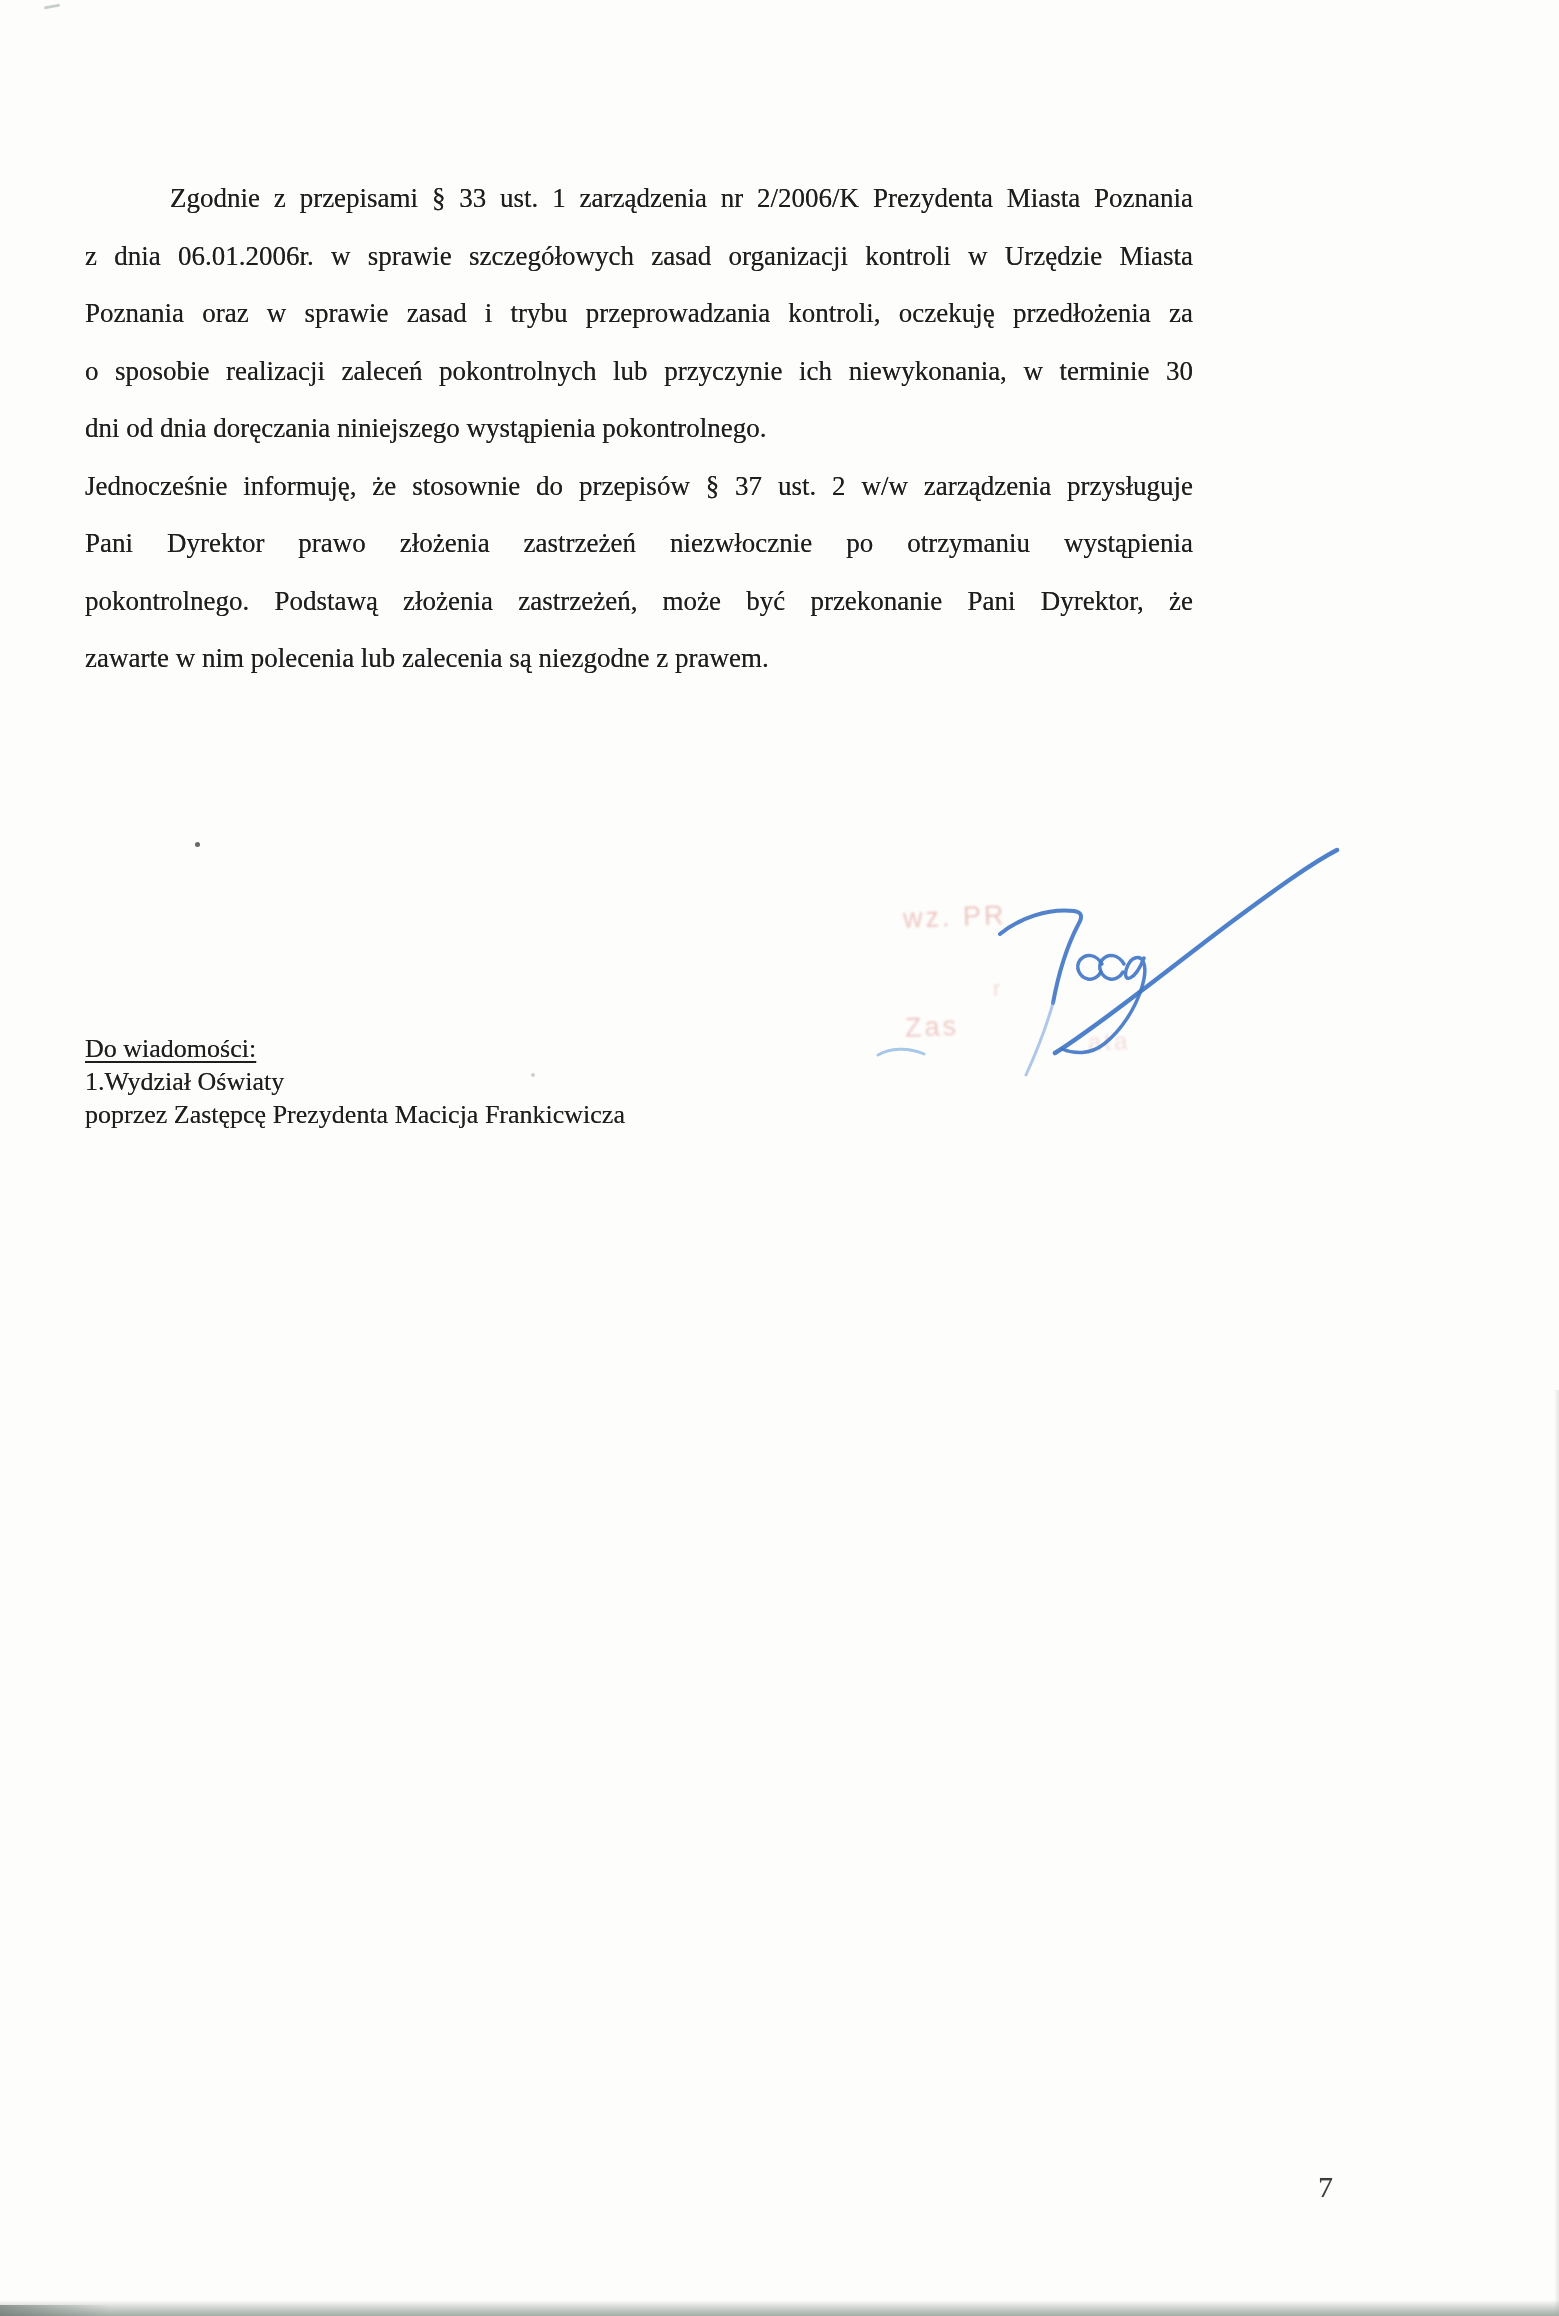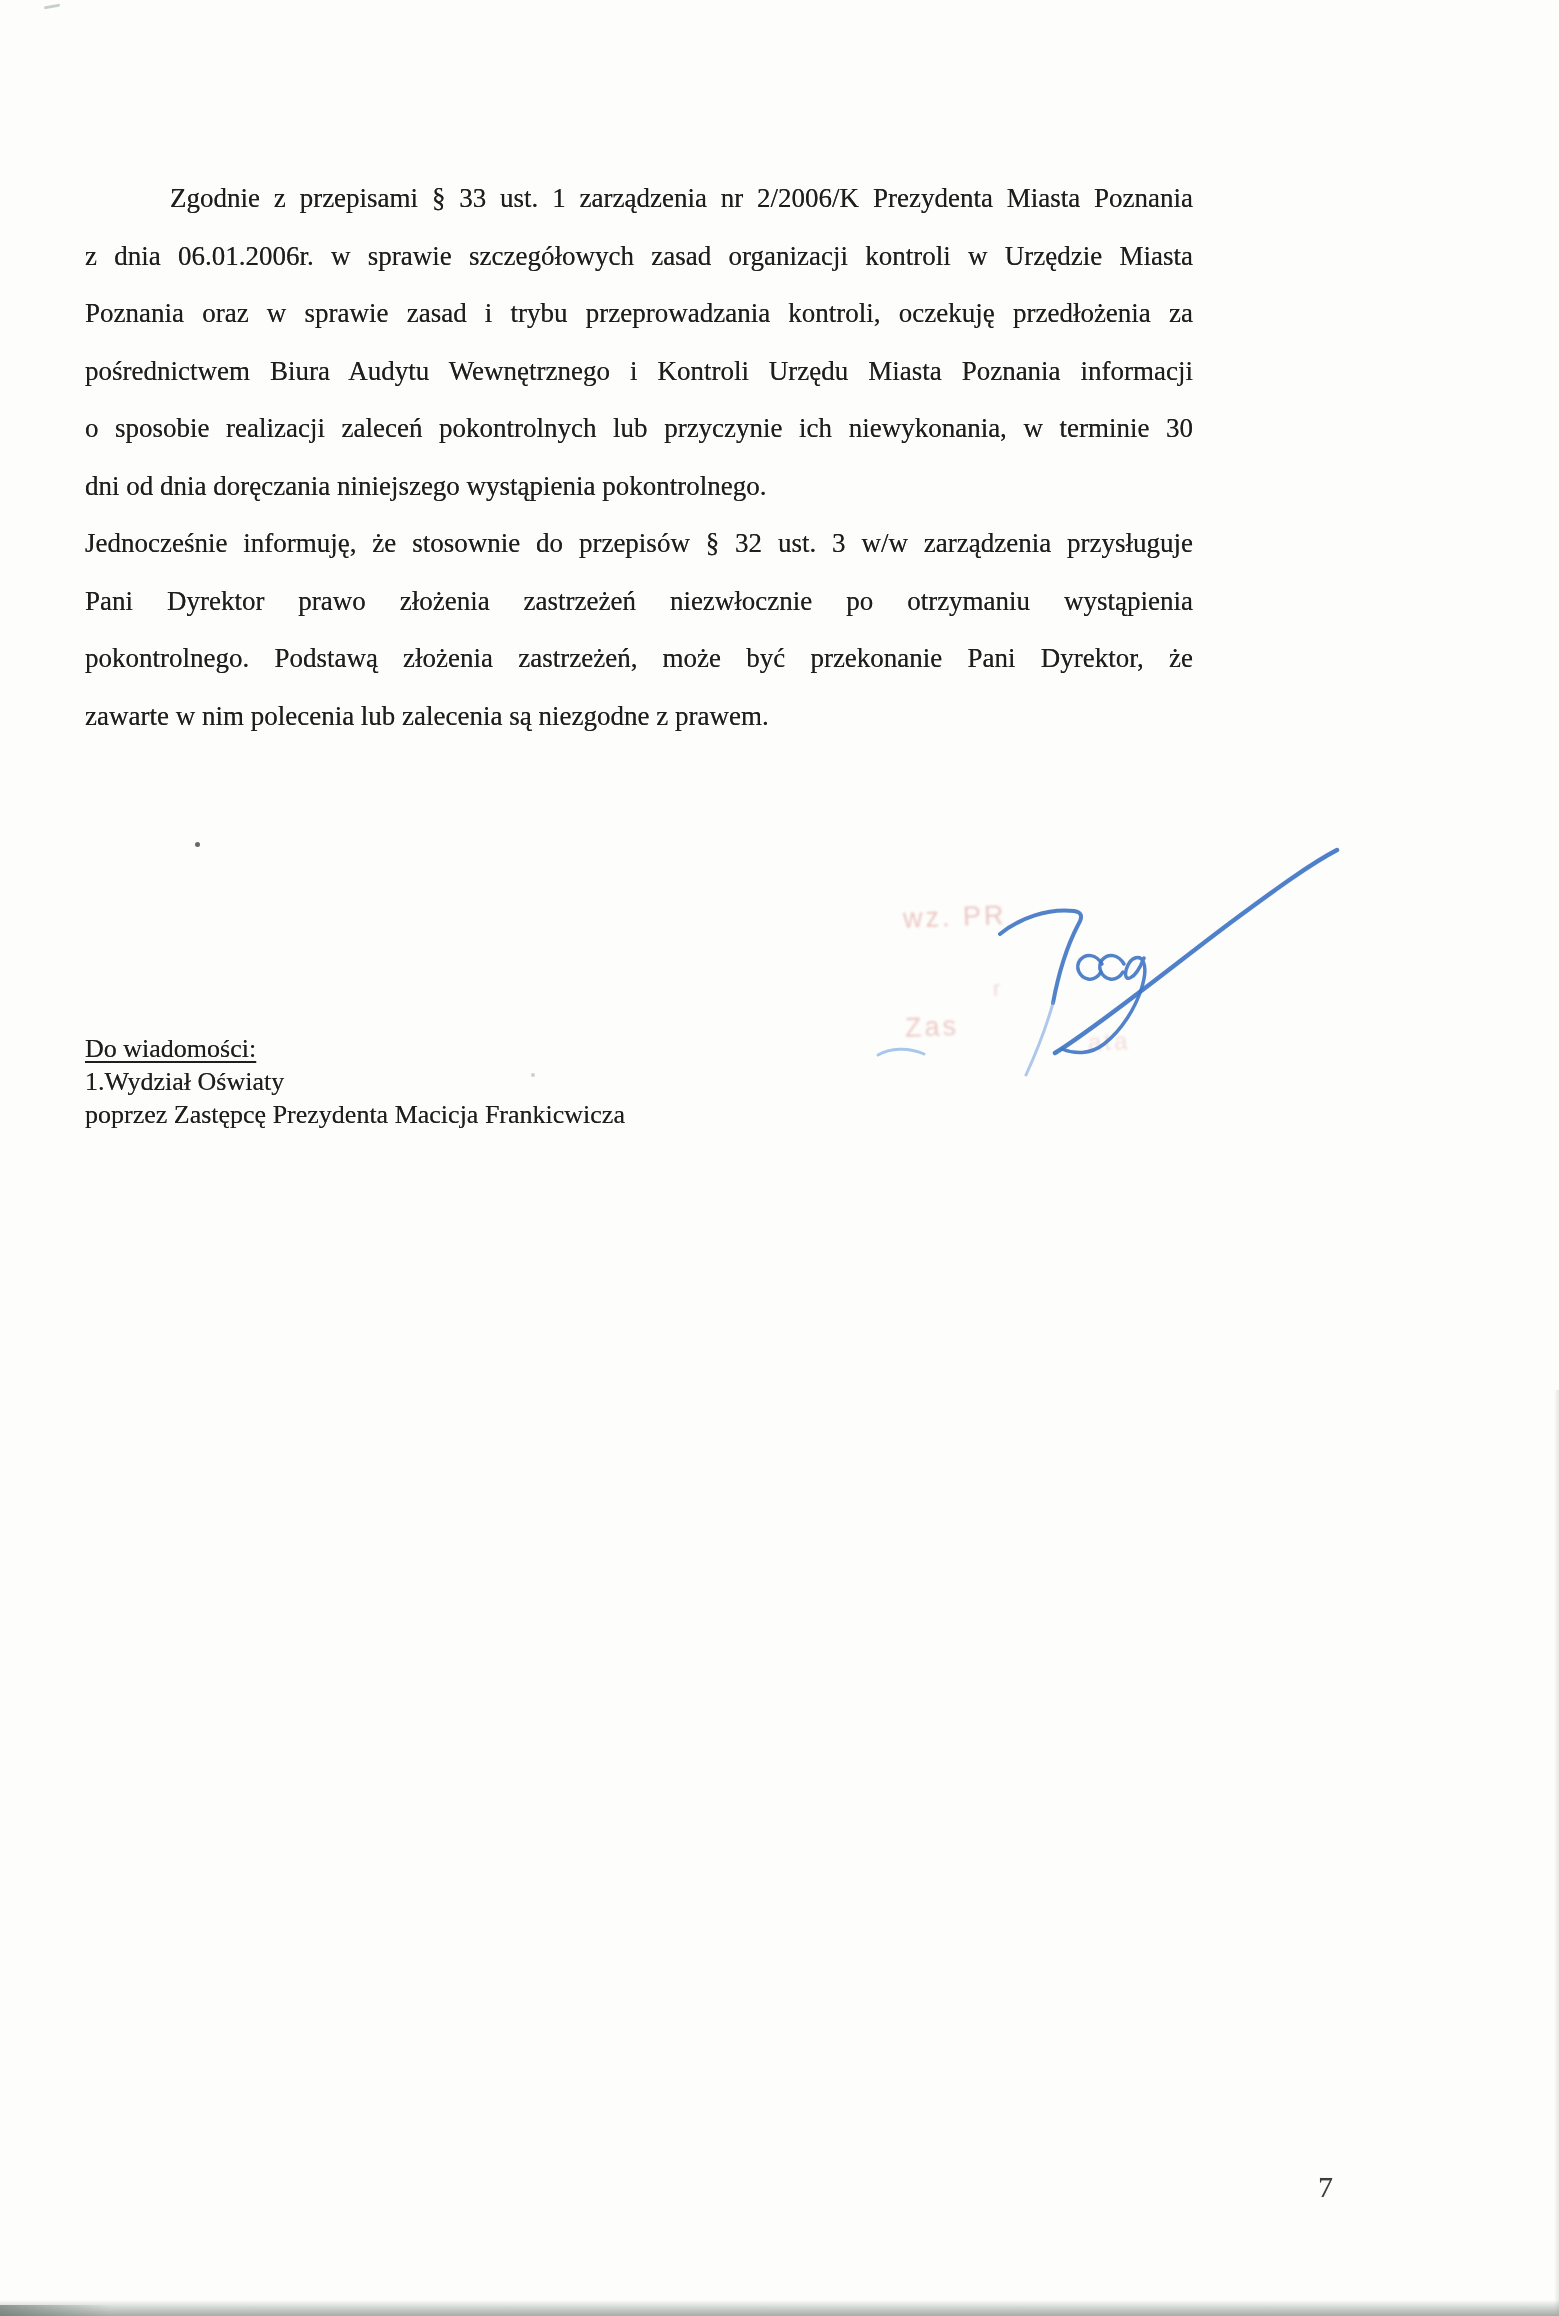--- a/index.html
+++ b/index.html
@@ -69,24 +69,23 @@
 </style>
 </head>
 <body>
 
 <div class="page">
 
   <div class="bodytext">
     <div class="jline firstline">Zgodnie z przepisami § 33 ust. 1 zarządzenia nr 2/2006/K Prezydenta Miasta Poznania</div>
     <div class="jline">z dnia 06.01.2006r. w sprawie szczegółowych zasad organizacji kontroli w Urzędzie Miasta</div>
     <div class="jline">Poznania oraz w sprawie zasad i trybu przeprowadzania kontroli, oczekuję przedłożenia za</div>
-    <div class="jline">pośrednictwem Biura Audytu Wewnętrznego i Kontroli Urzędu Miasta Poznania informacji</div>
     <div class="jline">o sposobie realizacji zaleceń pokontrolnych lub przyczynie ich niewykonania, w terminie 30</div>
     <div class="lline">dni od dnia doręczania niniejszego wystąpienia pokontrolnego.</div>
-    <div class="jline">Jednocześnie informuję, że stosownie do przepisów § 32 ust. 3 w/w zarządzenia przysługuje</div>
+    <div class="jline">Jednocześnie informuję, że stosownie do przepisów § 37 ust. 2 w/w zarządzenia przysługuje</div>
     <div class="jline">Pani Dyrektor prawo złożenia zastrzeżeń niezwłocznie po otrzymaniu wystąpienia</div>
     <div class="jline">pokontrolnego. Podstawą złożenia zastrzeżeń, może być przekonanie Pani Dyrektor, że</div>
     <div class="lline">zawarte w nim polecenia lub zalecenia są niezgodne z prawem.</div>
   </div>
 
   <div class="sign-area">
     <div class="stamp stamp1">wz. PR</div>
     <div class="stamp stampmid">r</div>
     <div class="stamp stamp2">Zas</div>
     <div class="stamp stamp3">ata</div>

